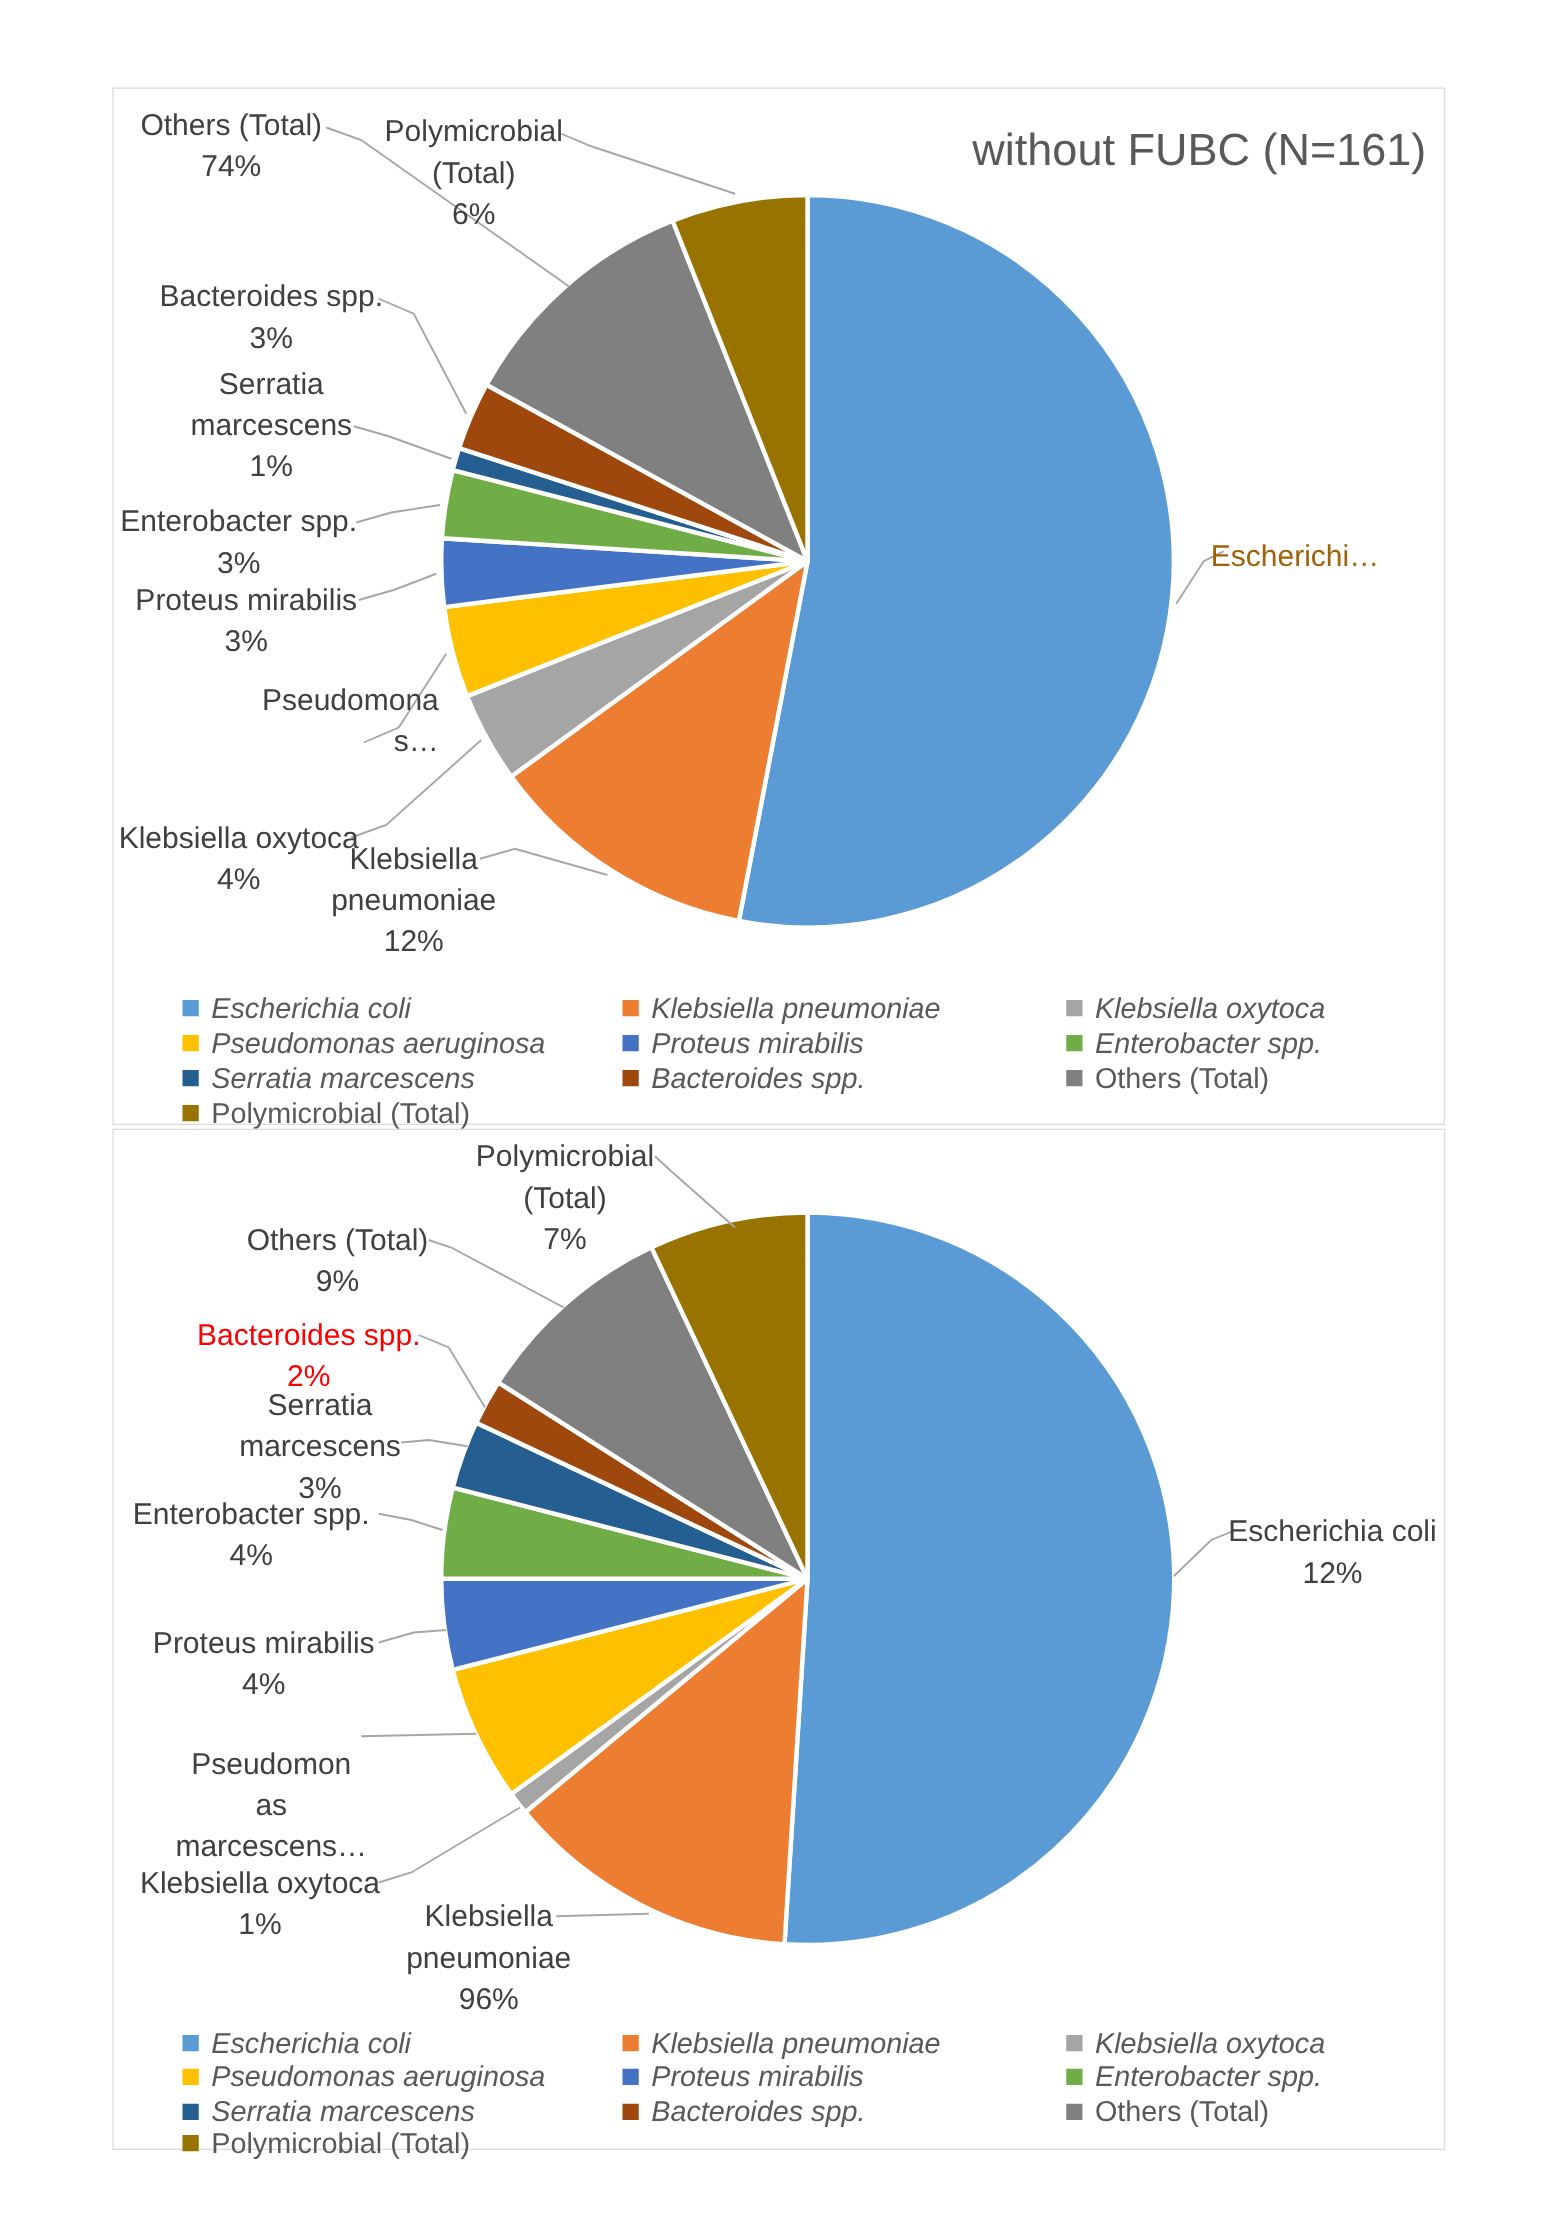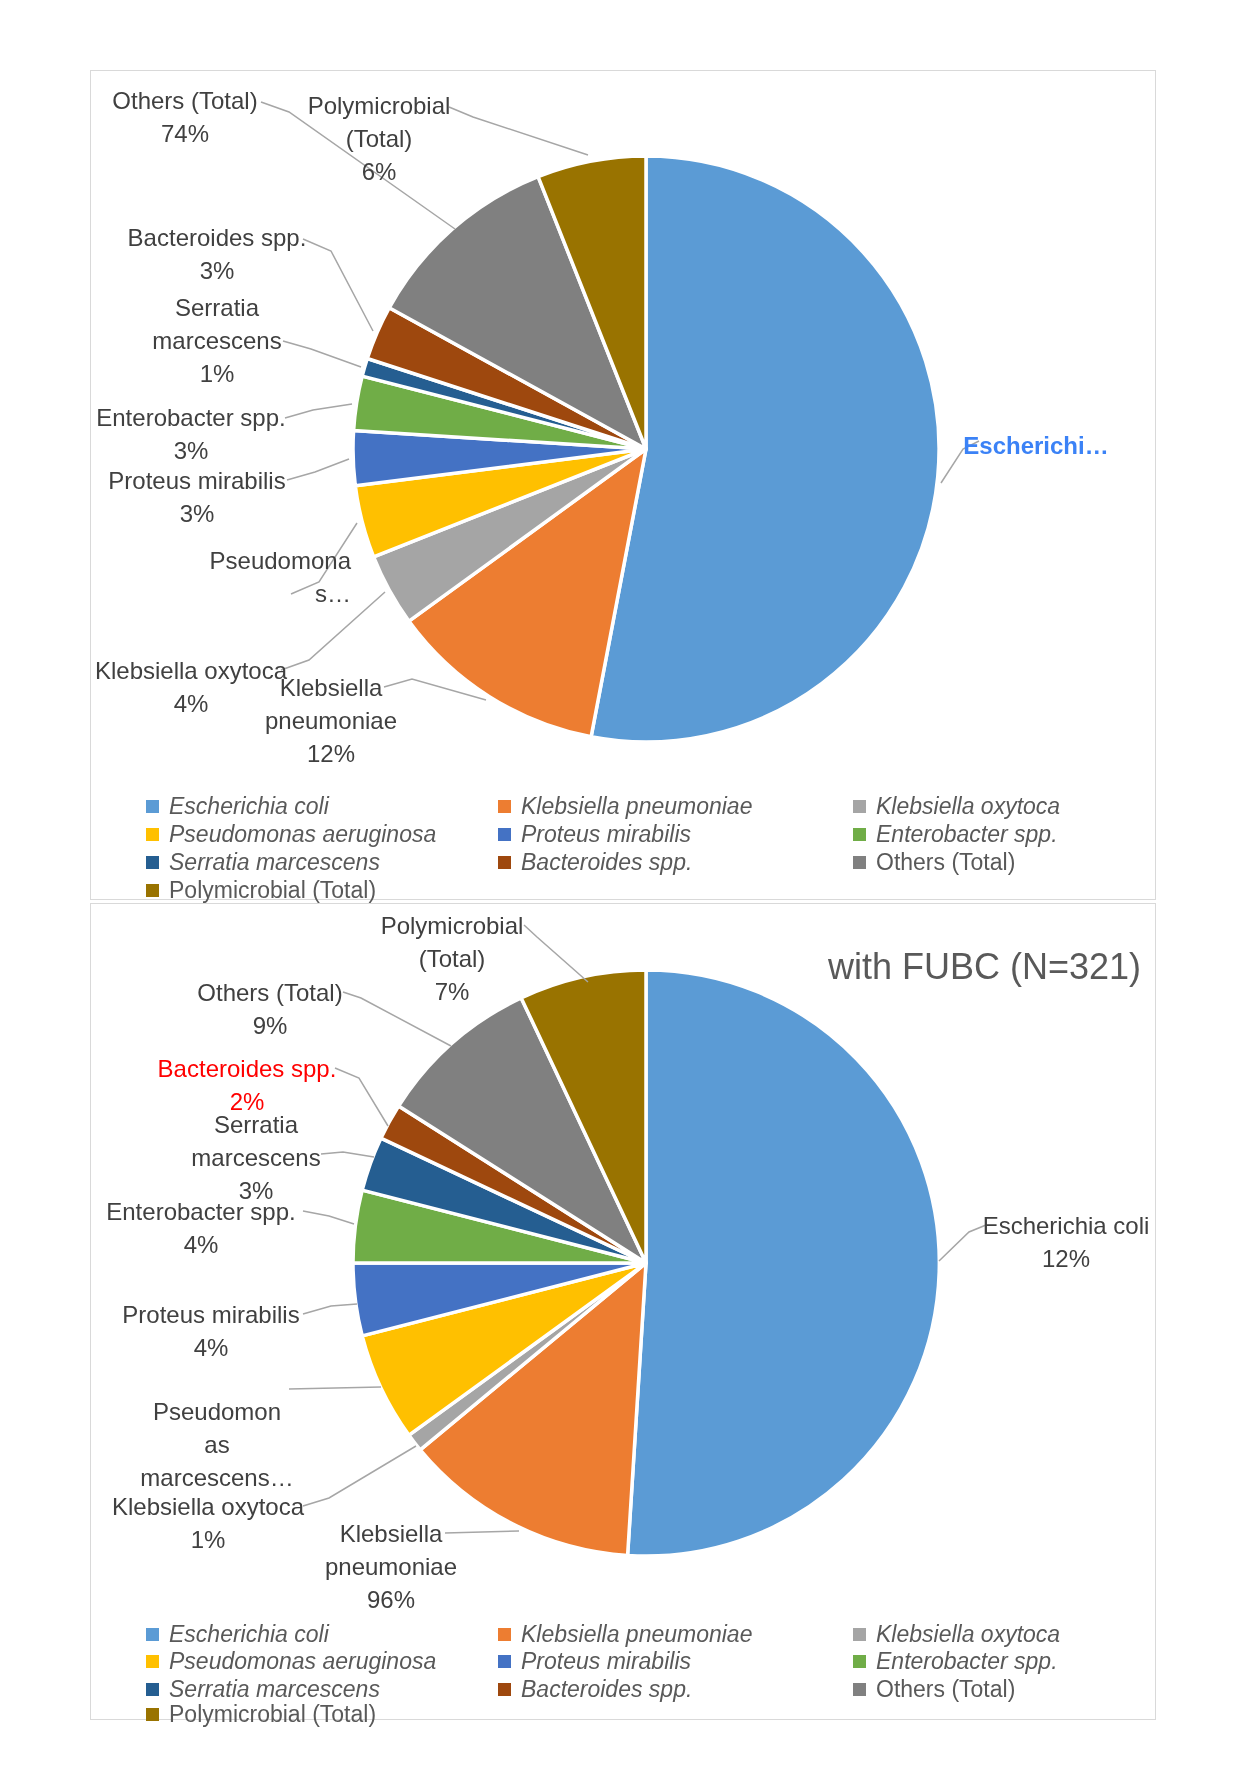--- a/index.html
+++ b/index.html
@@ -20,20 +20,21 @@
   .legend-item{position:absolute;display:flex;align-items:center;
                font-size:23px;color:#595959;white-space:nowrap;height:26px;}
   .legend-swatch{display:inline-block;width:13px;height:13px;margin-right:10px;
                  flex:0 0 13px;}
   .legend-label.it{font-style:italic;}
 </style>
 </head>
 <body>
 
 <section class="panel" id="panel-0" style="border-color: rgb(217, 217, 217);">
+  <h2 class="chart-title" style="color: rgb(89, 89, 89);">without FUBC (N=161)</h2>
   <svg class="pie-svg" width="1066" height="830" viewBox="0 0 1066 830">
       <path d="M 555 378 L 555.0 85.0 A 293 293 0 1 1 500.1 665.8 Z" fill="#5B9BD5" stroke="#FFFFFF" stroke-width="3.5" stroke-linejoin="round"></path>
       <path d="M 555 378 L 500.1 665.8 A 293 293 0 0 1 318.0 550.2 Z" fill="#ED7D31" stroke="#FFFFFF" stroke-width="3.5" stroke-linejoin="round"></path>
       <path d="M 555 378 L 318.0 550.2 A 293 293 0 0 1 282.6 485.9 Z" fill="#A5A5A5" stroke="#FFFFFF" stroke-width="3.5" stroke-linejoin="round"></path>
       <path d="M 555 378 L 282.6 485.9 A 293 293 0 0 1 264.3 414.7 Z" fill="#FFC000" stroke="#FFFFFF" stroke-width="3.5" stroke-linejoin="round"></path>
       <path d="M 555 378 L 264.3 414.7 A 293 293 0 0 1 262.6 359.6 Z" fill="#4472C4" stroke="#FFFFFF" stroke-width="3.5" stroke-linejoin="round"></path>
       <path d="M 555 378 L 262.6 359.6 A 293 293 0 0 1 271.2 305.1 Z" fill="#70AD47" stroke="#FFFFFF" stroke-width="3.5" stroke-linejoin="round"></path>
       <path d="M 555 378 L 271.2 305.1 A 293 293 0 0 1 276.3 287.5 Z" fill="#255E91" stroke="#FFFFFF" stroke-width="3.5" stroke-linejoin="round"></path>
       <path d="M 555 378 L 276.3 287.5 A 293 293 0 0 1 298.2 236.8 Z" fill="#9E480E" stroke="#FFFFFF" stroke-width="3.5" stroke-linejoin="round"></path>
       <path d="M 555 378 L 298.2 236.8 A 293 293 0 0 1 447.1 105.6 Z" fill="#808080" stroke="#FFFFFF" stroke-width="3.5" stroke-linejoin="round"></path>
@@ -43,21 +44,21 @@
       <polyline points="190,599 218,589 294,521" fill="none" stroke="#A6A6A6" stroke-width="1.5"></polyline>
       <polyline points="200,523 228,511 266,452" fill="none" stroke="#A6A6A6" stroke-width="1.5"></polyline>
       <polyline points="196,409 224,401 258,388" fill="none" stroke="#A6A6A6" stroke-width="1.5"></polyline>
       <polyline points="194,347 222,339 261,333" fill="none" stroke="#A6A6A6" stroke-width="1.5"></polyline>
       <polyline points="192,270 220,278 270,296" fill="none" stroke="#A6A6A6" stroke-width="1.5"></polyline>
       <polyline points="212,168 240,180 282,260" fill="none" stroke="#A6A6A6" stroke-width="1.5"></polyline>
       <polyline points="170,31 198,41 364,158" fill="none" stroke="#A6A6A6" stroke-width="1.5"></polyline>
       <polyline points="358,36 382,46 497,84" fill="none" stroke="#A6A6A6" stroke-width="1.5"></polyline>
     </svg>
   <div class="callouts">
-      <div class="callout" style="left: 815px; top: 358px; color: #3b82f6; font-weight: bold;">
+      <div class="callout" style="left: 815px; top: 358px; color: #a16207;">
         <div>Escherichi…</div>
       </div>
       <div class="callout" style="left: 110px; top: 600px; color: rgb(64, 64, 64);">
         <div>Klebsiella</div>
         <div>pneumoniae</div>
         <div>12%</div>
       </div>
       <div class="callout" style="left: -30px; top: 583px; color: rgb(64, 64, 64);">
         <div>Klebsiella oxytoca</div>
         <div>4%</div>
@@ -131,21 +132,20 @@
         <span class="legend-label">Others (Total)</span>
       </div>
       <div class="legend-item" style="left: 55px; top: 806px; color: rgb(89, 89, 89);">
         <span class="legend-swatch" style="background: rgb(153, 115, 0);"></span>
         <span class="legend-label">Polymicrobial (Total)</span>
       </div>
     </div>
 </section>
 
 <section class="panel" id="panel-1" style="border-color: rgb(217, 217, 217);">
-  <h2 class="chart-title" style="color: rgb(89, 89, 89);">with FUBC (N=321)</h2>
   <svg class="pie-svg" width="1066" height="817" viewBox="0 0 1066 817">
       <path d="M 555 359 L 555.0 66.0 A 293 293 0 1 1 536.6 651.4 Z" fill="#5B9BD5" stroke="#FFFFFF" stroke-width="3.5" stroke-linejoin="round"></path>
       <path d="M 555 359 L 536.6 651.4 A 293 293 0 0 1 329.2 545.8 Z" fill="#ED7D31" stroke="#FFFFFF" stroke-width="3.5" stroke-linejoin="round"></path>
       <path d="M 555 359 L 329.2 545.8 A 293 293 0 0 1 318.0 531.2 Z" fill="#A5A5A5" stroke="#FFFFFF" stroke-width="3.5" stroke-linejoin="round"></path>
       <path d="M 555 359 L 318.0 531.2 A 293 293 0 0 1 271.2 431.9 Z" fill="#FFC000" stroke="#FFFFFF" stroke-width="3.5" stroke-linejoin="round"></path>
       <path d="M 555 359 L 271.2 431.9 A 293 293 0 0 1 262.0 359.0 Z" fill="#4472C4" stroke="#FFFFFF" stroke-width="3.5" stroke-linejoin="round"></path>
       <path d="M 555 359 L 262.0 359.0 A 293 293 0 0 1 271.2 286.1 Z" fill="#70AD47" stroke="#FFFFFF" stroke-width="3.5" stroke-linejoin="round"></path>
       <path d="M 555 359 L 271.2 286.1 A 293 293 0 0 1 289.9 234.2 Z" fill="#255E91" stroke="#FFFFFF" stroke-width="3.5" stroke-linejoin="round"></path>
       <path d="M 555 359 L 289.9 234.2 A 293 293 0 0 1 307.6 202.0 Z" fill="#9E480E" stroke="#FFFFFF" stroke-width="3.5" stroke-linejoin="round"></path>
       <path d="M 555 359 L 307.6 202.0 A 293 293 0 0 1 430.2 93.9 Z" fill="#808080" stroke="#FFFFFF" stroke-width="3.5" stroke-linejoin="round"></path>

